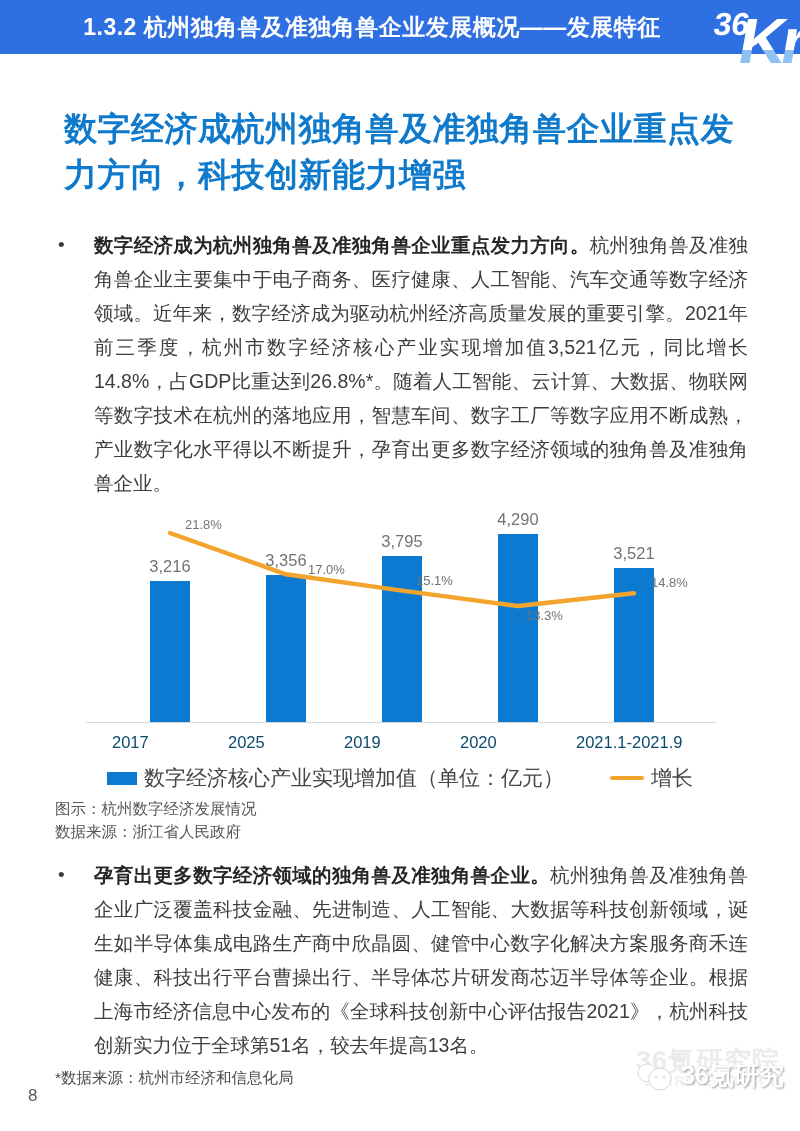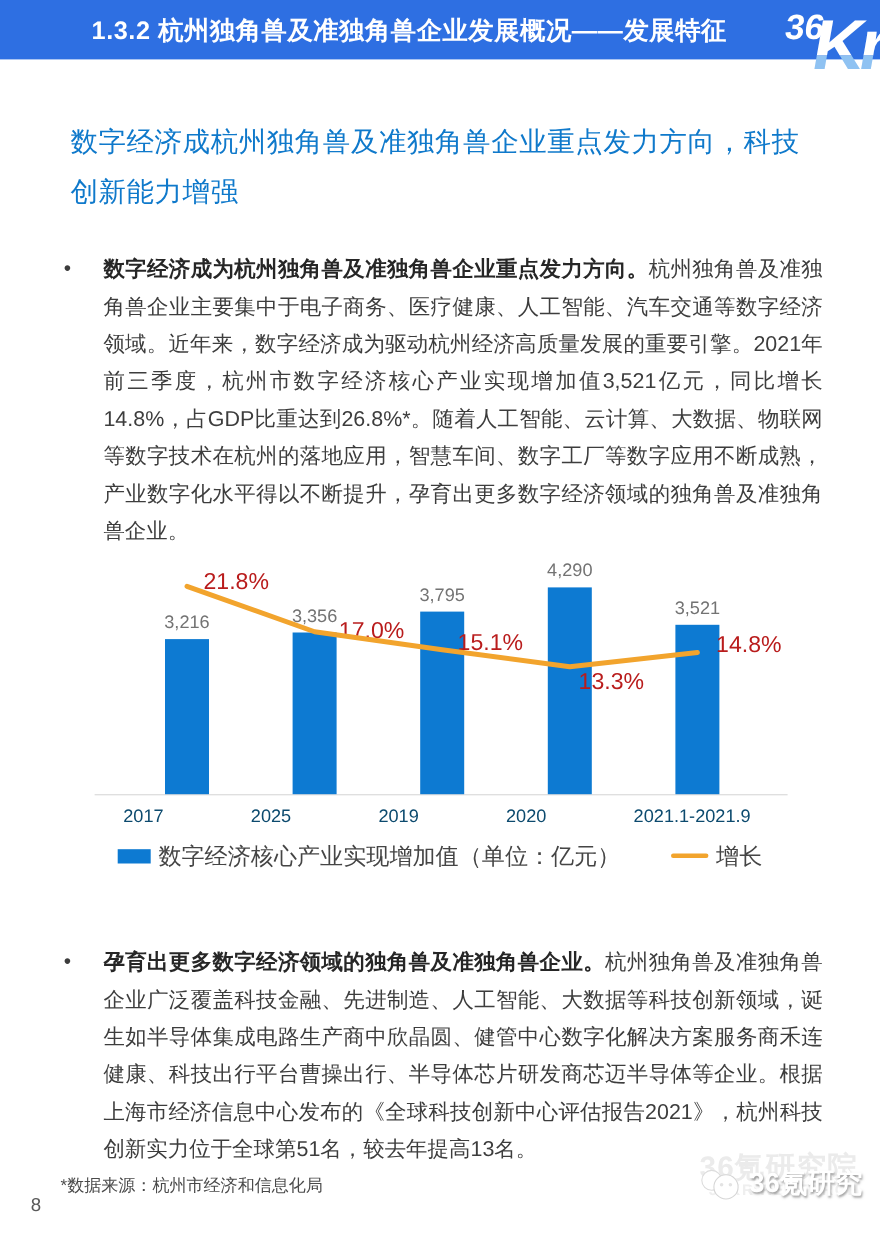--- a/index.html
+++ b/index.html
@@ -26,21 +26,21 @@
   .logo-kr-wrap { position: absolute; top: -2px; right: 0; width: 72px; height: 92px; }
   .logo-kr {
     position: absolute; top: 0; left: 0; font-size: 64px; font-weight: bold;
     transform: skewX(-10deg); line-height: 86px; letter-spacing: -4px;
   }
   .logo-kr.top-part  { color: #ffffff; clip-path: inset(0 0 39% 0); }
   .logo-kr.bottom-part { color: #8FC2F2; clip-path: inset(61% 0 0 0); }
   
   .doc-title {
     position: absolute; top: 106px; left: 64px; width: 676px;
-    color: #0F79CB; font-size: 25px; font-weight: normal; line-height: 46px;
+    color: #0F79CB; font-size: 33px; font-weight: bold; line-height: 46px;
     letter-spacing: 0.5px;
   }
   
   .bullet { position: absolute; left: 56px; width: 692px; display: flex; }
   .bullet-1 { top: 228px; }
   .bullet-2 { top: 858px; }
   .bullet-marker {
     width: 38px; color: #3c3c3c; font-size: 19px; line-height: 34px;
     text-align: left; padding-left: 2px; flex: none;
   }
@@ -55,21 +55,21 @@
   .chart-axis {
     position: absolute; left: -14px; right: -16px; bottom: 0; height: 1px;
     background: #d8d8d8;
   }
   .bar { position: absolute; bottom: 1px; width: 40px; background: #0D7AD2; }
   .bar-label {
     position: absolute; width: 74px; text-align: center;
     font-size: 16.5px; color: #737373; white-space: nowrap;
   }
   .line-label {
-    position: absolute; font-size: 21px; color: #b91c1c; white-space: nowrap;
+    position: absolute; font-size: 13px; color: #737373; white-space: nowrap;
   }
   .line-svg { position: absolute; top: 0; left: 0; overflow: visible; }
   .chart-ticks { display: flex; padding-left: 12px; margin-top: 10px; }
   .chart-tick {
     width: 116px; flex: none; text-align: left; font-size: 16.5px;
     color: #0c4a6e; white-space: nowrap;
   }
   .chart-legend {
     margin-top: 12px; display: flex; align-items: center; justify-content: center;
     font-size: 21px; color: #454545;
@@ -168,20 +168,24 @@
         <span>数字经济核心产业实现增加值（单位：亿元）</span>
       </div>
       <div class="legend-gap"></div>
       <div class="legend-item">
         <span class="legend-swatch-line"></span>
         <span>增长</span>
       </div>
     </div>
   </div>
 
+  <div class="chart-caption">
+    <div>图示：杭州数字经济发展情况</div>
+    <div>数据来源：浙江省人民政府</div>
+  </div>
 
   <div class="bullet bullet-2">
     <div class="bullet-marker">•</div>
     <div class="bullet-text">
       <span class="bullet-lead">孕育出更多数字经济领域的独角兽及准独角兽企业。</span><span>杭州独角兽及准独角兽企业广泛覆盖科技金融、先进制造、人工智能、大数据等科技创新领域，诞生如半导体集成电路生产商中欣晶圆、健管中心数字化解决方案服务商禾连健康、科技出行平台曹操出行、半导体芯片研发商芯迈半导体等企业。根据上海市经济信息中心发布的《全球科技创新中心评估报告2021》，杭州科技创新实力位于全球第51名，较去年提高13名。</span>
     </div>
   </div>
 
   <div class="footnote">*数据来源：杭州市经济和信息化局</div>
   <div class="page-number">8</div>

